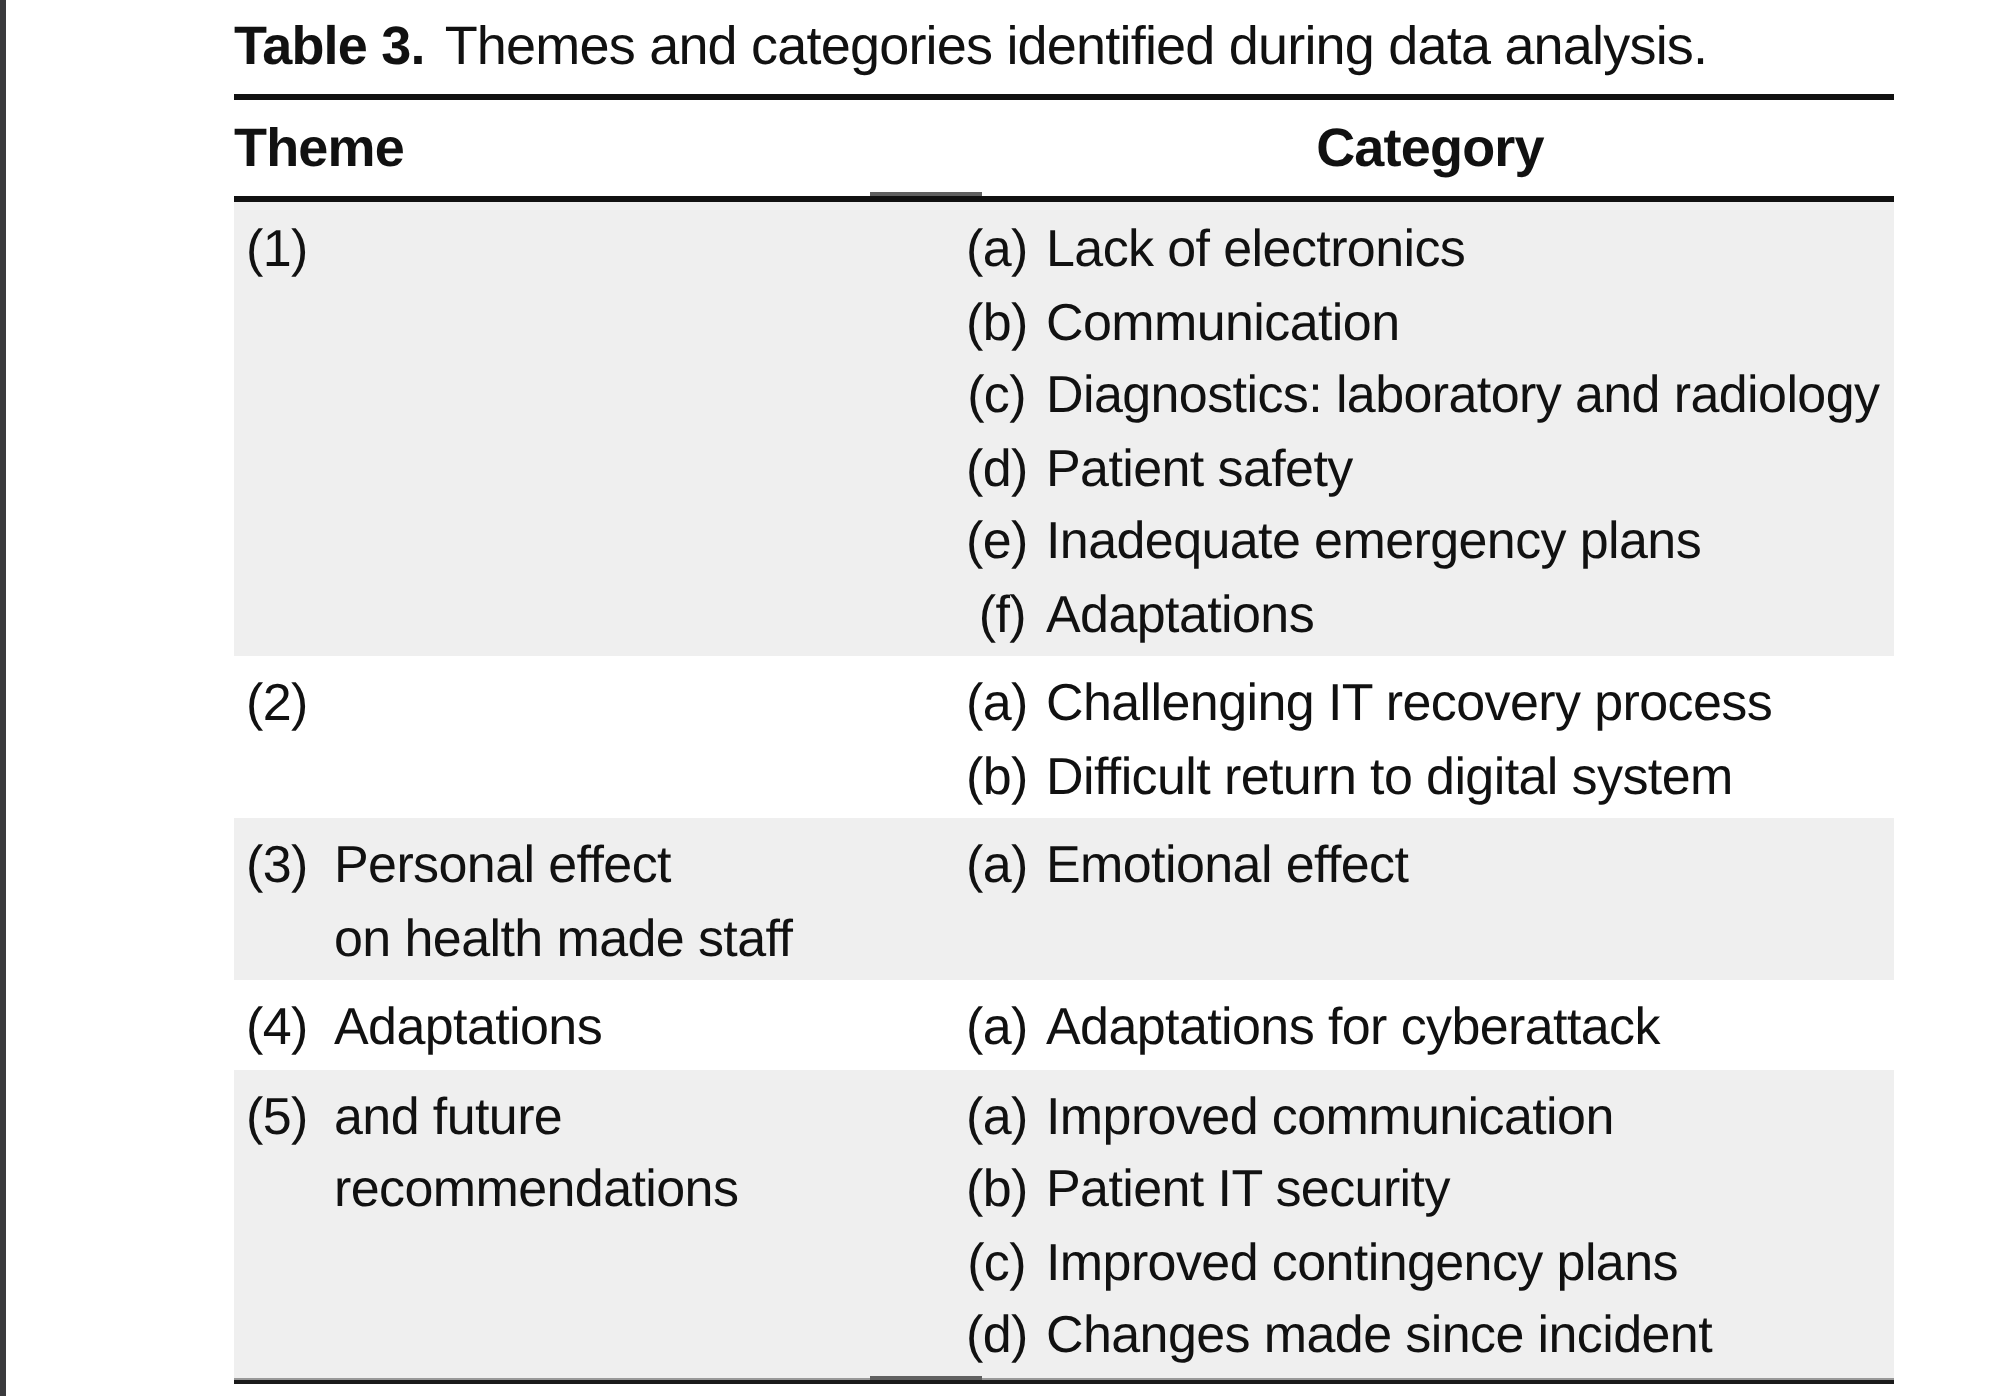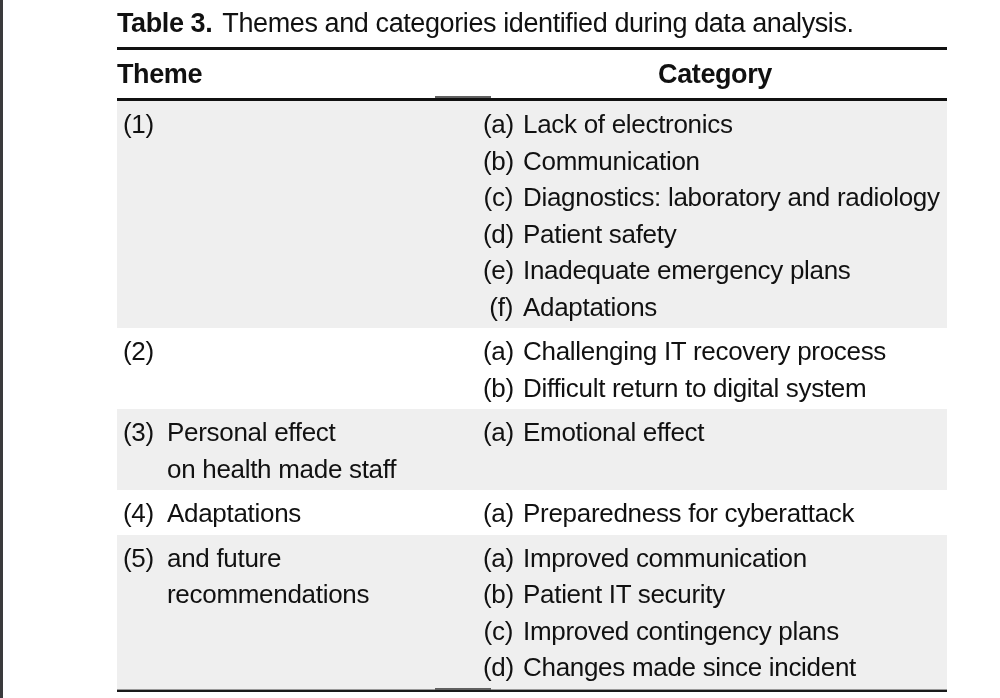--- a/index.html
+++ b/index.html
@@ -158,21 +158,21 @@
           </div>
         </div>
         <div class="row">
           <div class="cell-num">(4)</div>
           <div class="cell-theme">
             <div class="theme-line">Adaptations</div>
           </div>
           <div class="cell-cats">
             <div class="cat-line">
               <span class="cat-label">(a)</span>
-              <span class="cat-text">Preparedness for cyberattack</span>
+              <span class="cat-text">Adaptations for cyberattack</span>
             </div>
           </div>
         </div>
         <div class="row shaded">
           <div class="cell-num">(5)</div>
           <div class="cell-theme">
             <div class="theme-line">and future</div>
             <div class="theme-line">recommendations</div>
           </div>
           <div class="cell-cats">

